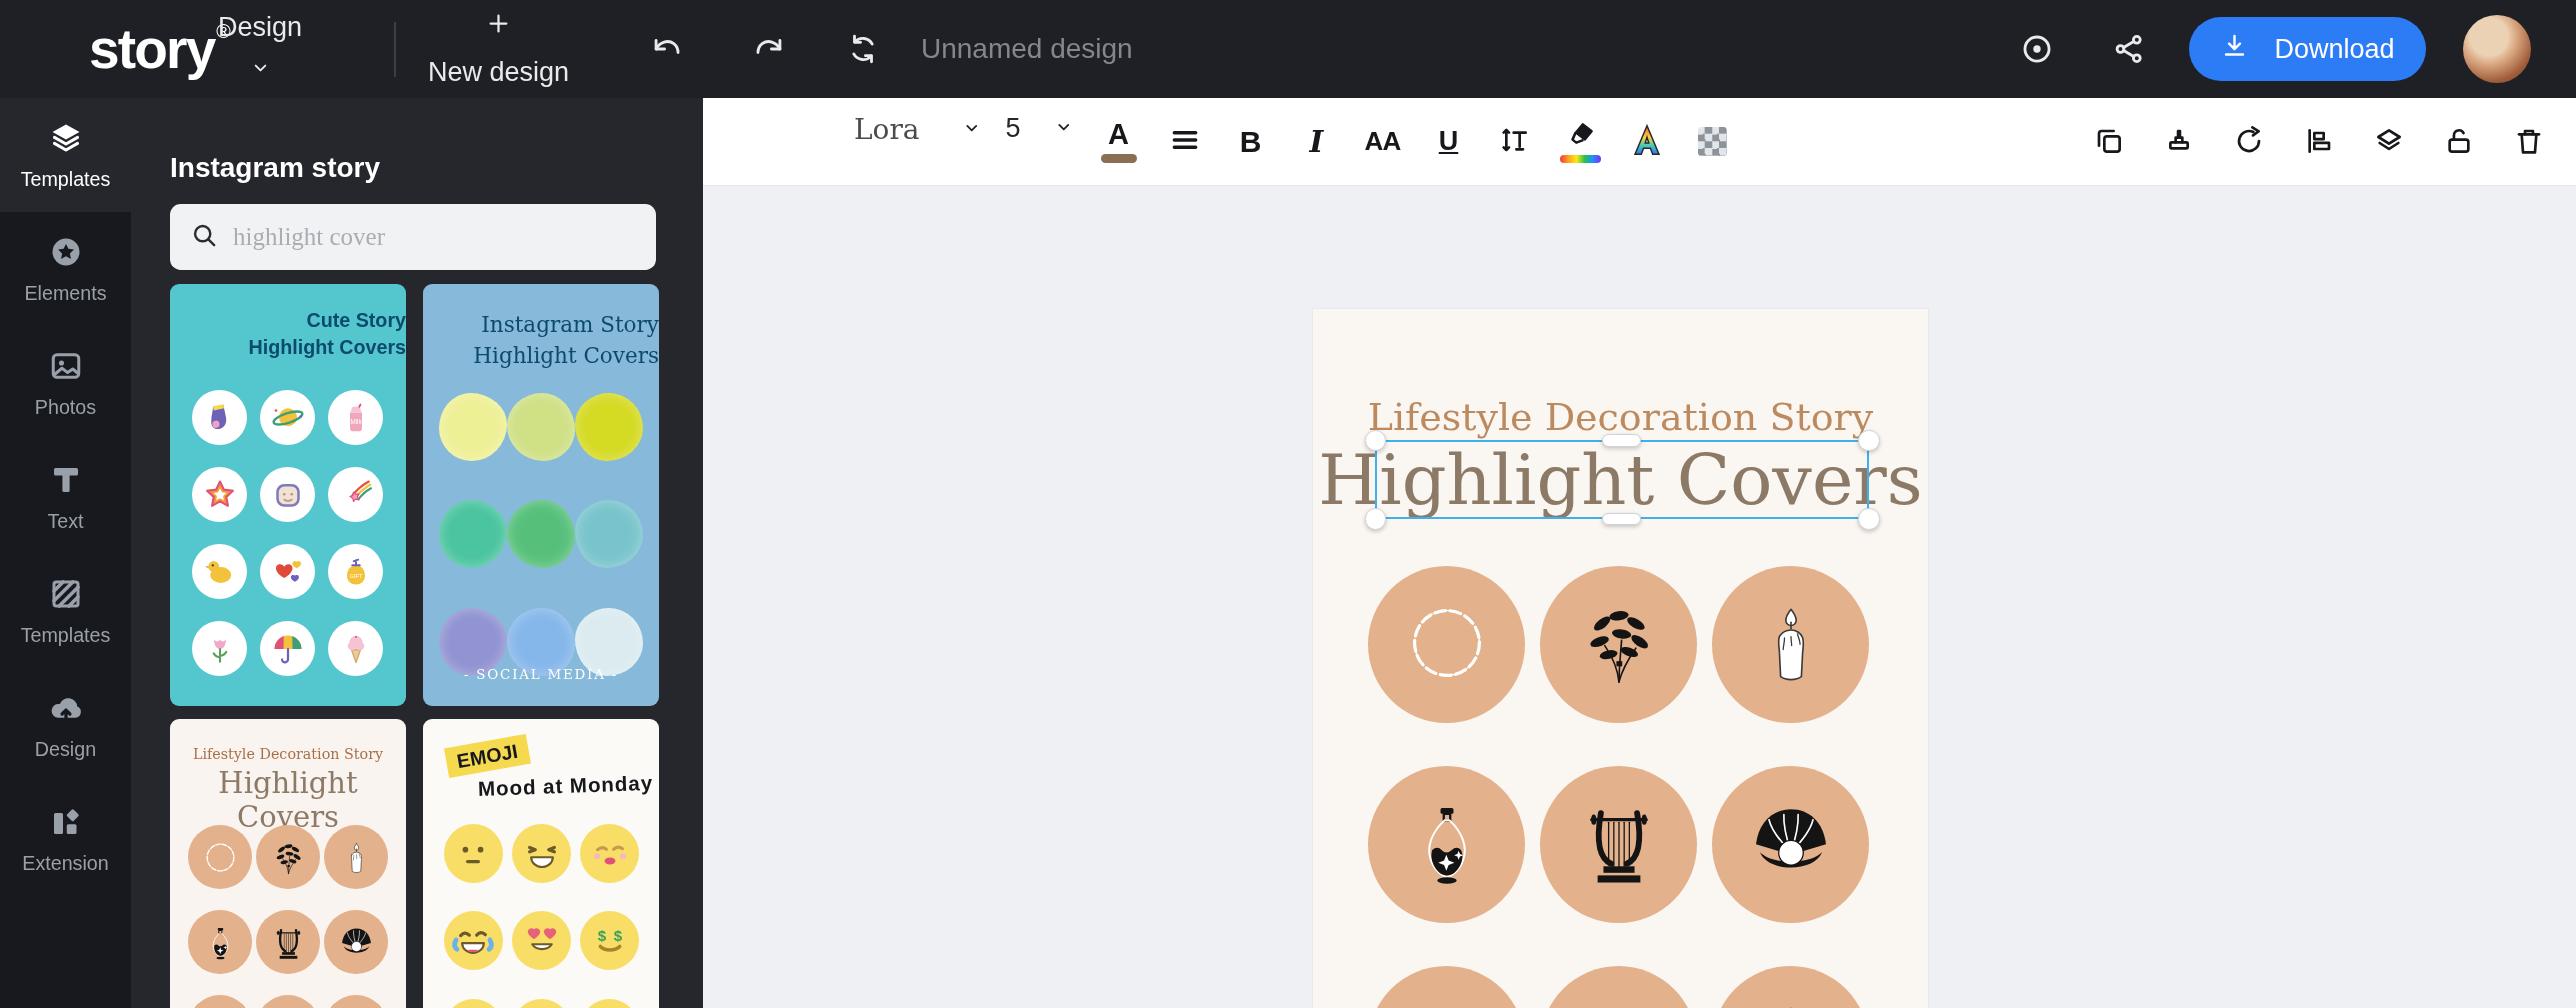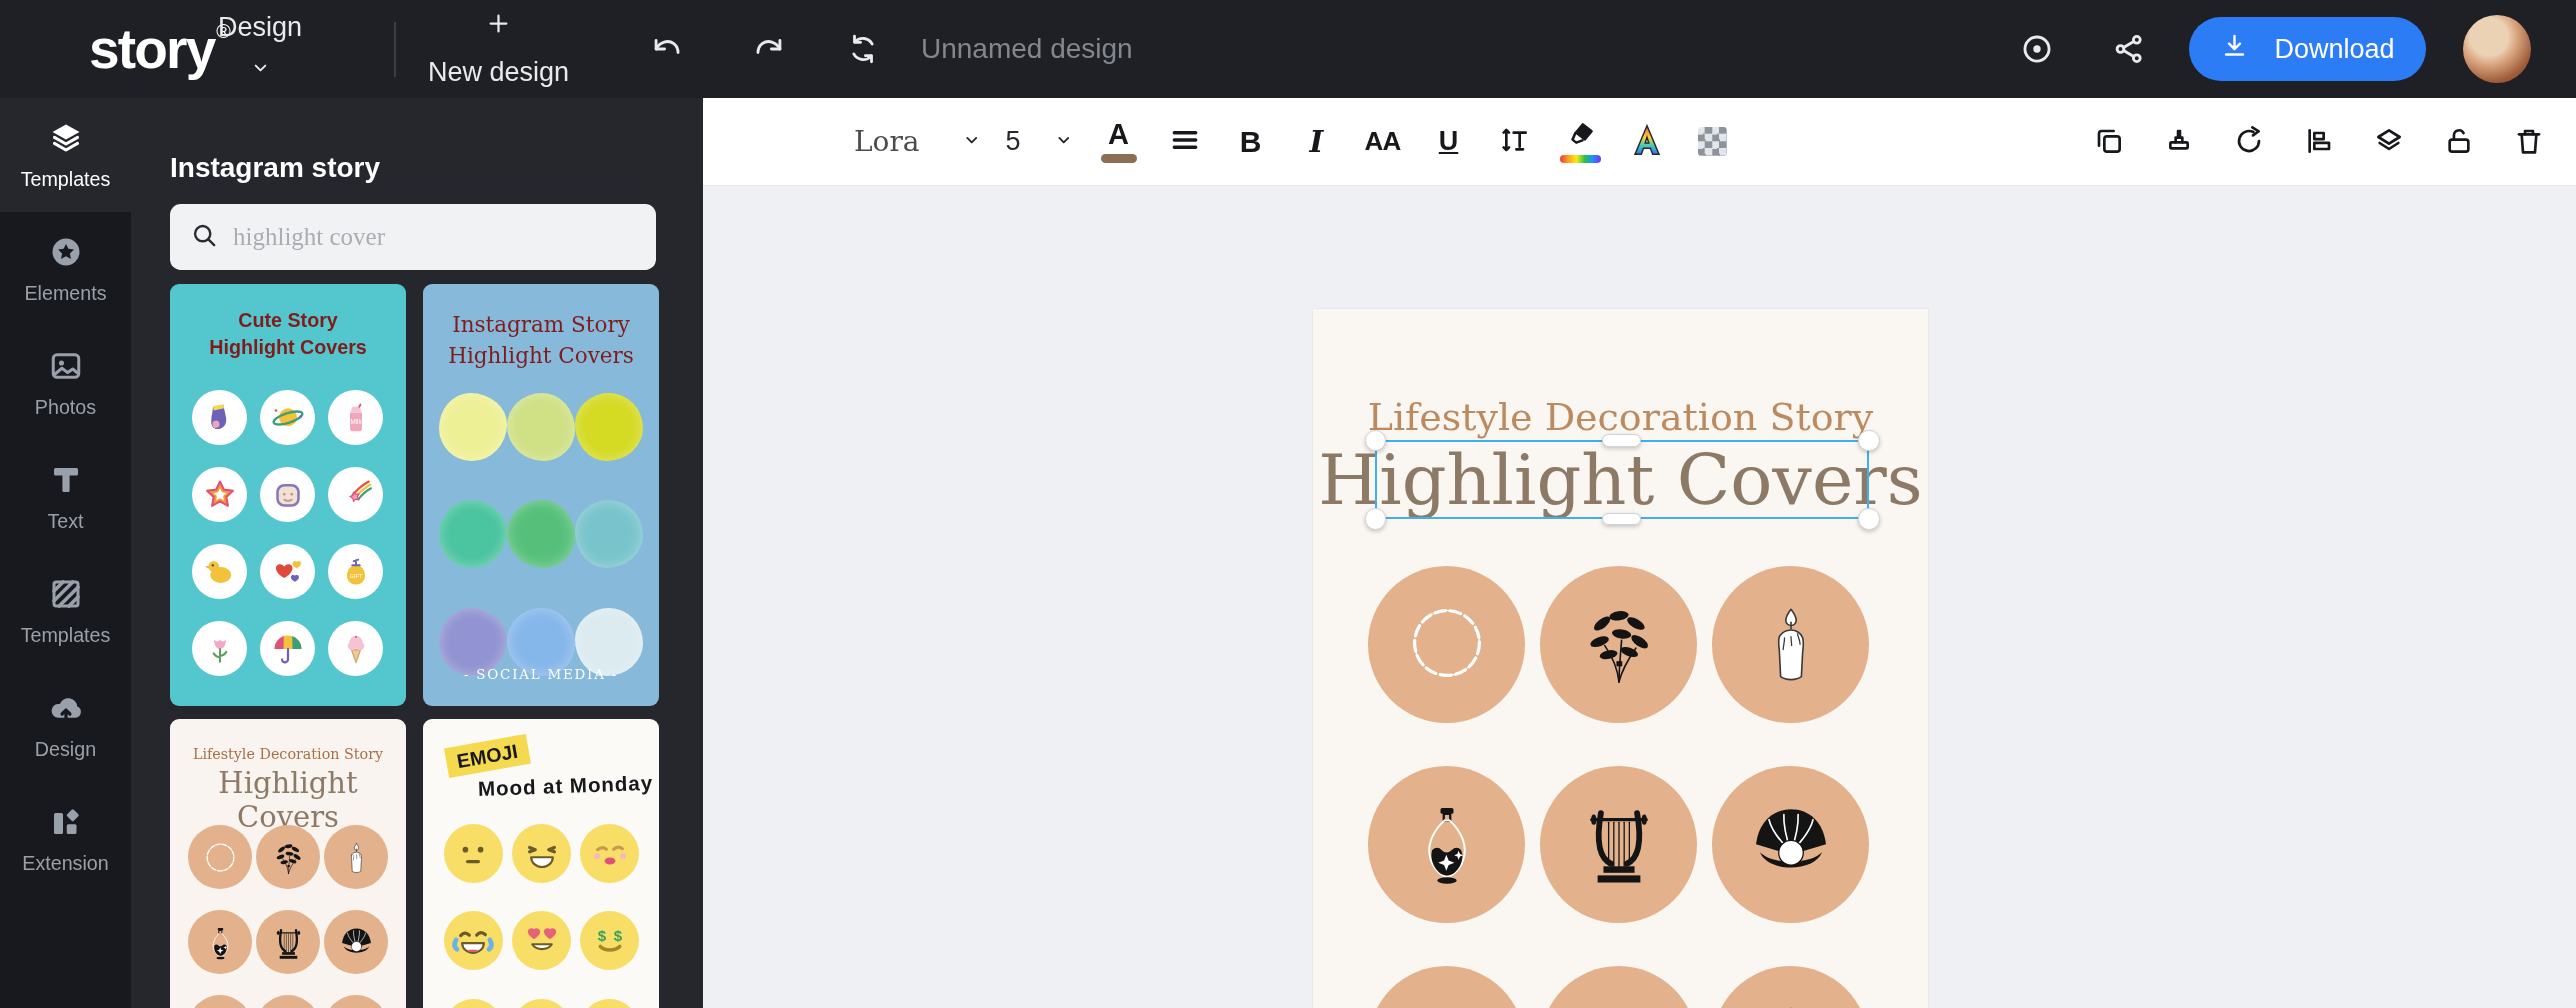--- a/index.html
+++ b/index.html
@@ -45,39 +45,39 @@
   .search-box { position:absolute; left:39px; top:106px; width:486px; height:66px; background:#f1f2f4;
                 border-radius:10.7px; display:flex; align-items:center; padding:0 19.7px; gap:14.3px; }
   .search-box svg { flex:0 0 auto; color:#2b2d33; }
   .search-box input { border:none; outline:none; background:transparent; font-size:25px; width:100%;
                       color:#1d4ed8; font-family:Liberation Serif, serif; }
   .search-box input::placeholder { color:#a9adb4; }
   .thumbs { position:absolute; left:39px; top:186px; display:grid;
             grid-template-columns:236px 236px; grid-auto-rows:422px; column-gap:17px; row-gap:13.4px; }
   .thumb { position:relative; border-radius:9px; overflow:hidden; cursor:pointer; }
   .circ { position:absolute; border-radius:50%; display:flex; align-items:center; justify-content:center; }
-  .t-title { position:absolute; width:100%; text-align:center; color:#7f1d1d; }
+  .t-title { position:absolute; width:100%; text-align:right; color:#0c4a6e; }
   .t-cute-title { top:23px; font-size:19.7px; font-weight:700; line-height:27px; }
   .t-wc-title { top:25px; font-family:"DejaVu Serif", serif; font-size:21.5px; line-height:31px; }
   .t-wc-footer { position:absolute; width:100%; text-align:center; top:383px; color:#fff;
                  font-family:"DejaVu Serif", serif; font-size:13.4px; letter-spacing:1.8px; }
   .blob { position:absolute; }
   .t-ls-sub { position:absolute; width:100%; text-align:center; top:27px;
               font-family:"DejaVu Serif", serif; font-size:14.3px; }
   .t-ls-title { position:absolute; width:100%; text-align:center; top:47px;
                 font-family:"DejaVu Serif", serif; font-size:29px; }
   .emoji-tag { position:absolute; left:23px; top:21.5px; padding:3.6px 10.7px; font-size:19.7px; font-weight:700;
                color:#17181c; transform:rotate(-10deg); }
   .emoji-title { position:absolute; left:55px; top:55px; font-size:20.6px; font-weight:700; color:#17181c;
                  transform:rotate(-2deg); letter-spacing:0.9px; }
 
   
   .toolbar { position:absolute; left:703px; top:98px; width:1873px; height:88px; background:#fff;
              border-bottom:0.9px solid #e7e8ea; display:flex; align-items:center; z-index:25; }
-  .tool-left { display:flex; align-items:center; padding-left:151px; gap:23px; }
+  .tool-left { display:flex; align-items:flex-start; padding-left:151px; gap:23px; }
   .font-sel, .size-sel { display:flex; align-items:center; cursor:pointer; color:#3a3c40; }
   .font-name { font-family:"DejaVu Serif", serif; font-size:28px; width:107px; color:#4a4c50; }
   .size-val { font-size:27px; width:47px; color:#26282c; }
   .sel-chev { color:#222; }
   .tool-btn { min-width:43px; height:57px; display:flex; flex-direction:column; align-items:center;
               justify-content:center; cursor:pointer; color:#17181b; }
   .tb-bold { font-size:30px; font-weight:800; }
   .tb-italic { font-family:"DejaVu Serif", serif; font-style:italic; font-size:29.5px; font-weight:600; }
   .tb-case { font-size:26px; font-weight:700; letter-spacing:-0.9px; }
   .tb-under { font-size:27px; font-weight:700; text-decoration:underline; }

